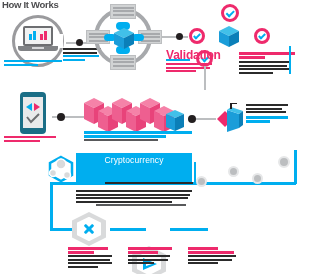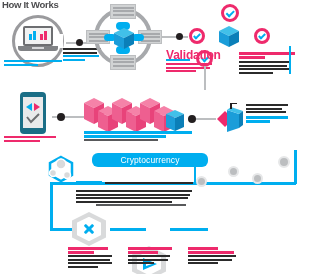--- a/index.html
+++ b/index.html
@@ -55,21 +55,21 @@
   #phone{left:20px;top:92px;width:26px;height:42px;background:#1b6e86;border-radius:4px;}
   #phone-scr{left:23px;top:97px;width:20px;height:31px;background:#e9eaeb;}
 
   
   .wire{background:#bcbec0;}
   .wire.cyan{background:#00aeef;}
   .dot{background:#231f20;border-radius:50%;}
   .nodedot{background:#bcbec0;border:2px solid #e6e7e8;border-radius:50%;box-sizing:border-box;}
 
   
-  #cc-banner{left:76px;top:153px;width:116px;height:14px;background:#00aeef;border-radius:6px;margin-left:16px;}
+  #cc-banner{left:76px;top:153px;width:116px;height:30px;background:#00aeef;border-radius:0;}
   #cc-banner span{display:block;color:#fff;font-size:8.5px;font-weight:normal;
         text-align:center;line-height:14px;letter-spacing:.1px;}
 
   
   .hex{position:relative;}
   .hex .shape{position:absolute;left:0;top:0;width:100%;height:100%;
         background:#d9dadb;clip-path:polygon(50% 0,100% 25%,100% 75%,50% 100%,0 75%,0 25%);}
   .hex .inner{position:absolute;left:14%;top:14%;width:72%;height:72%;background:#fff;
         clip-path:polygon(50% 0,100% 25%,100% 75%,50% 100%,0 75%,0 25%);}
 

